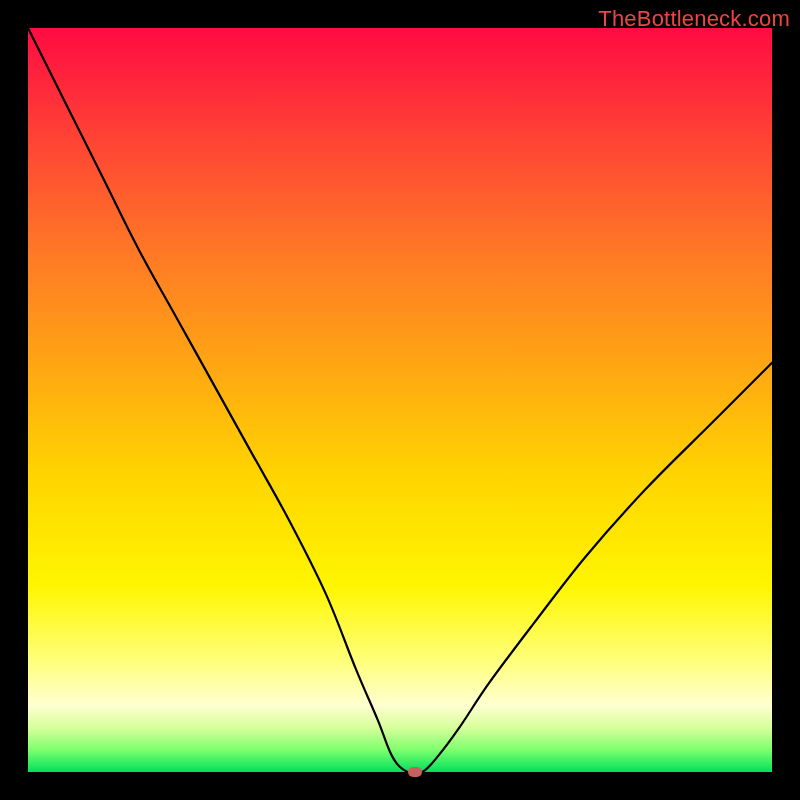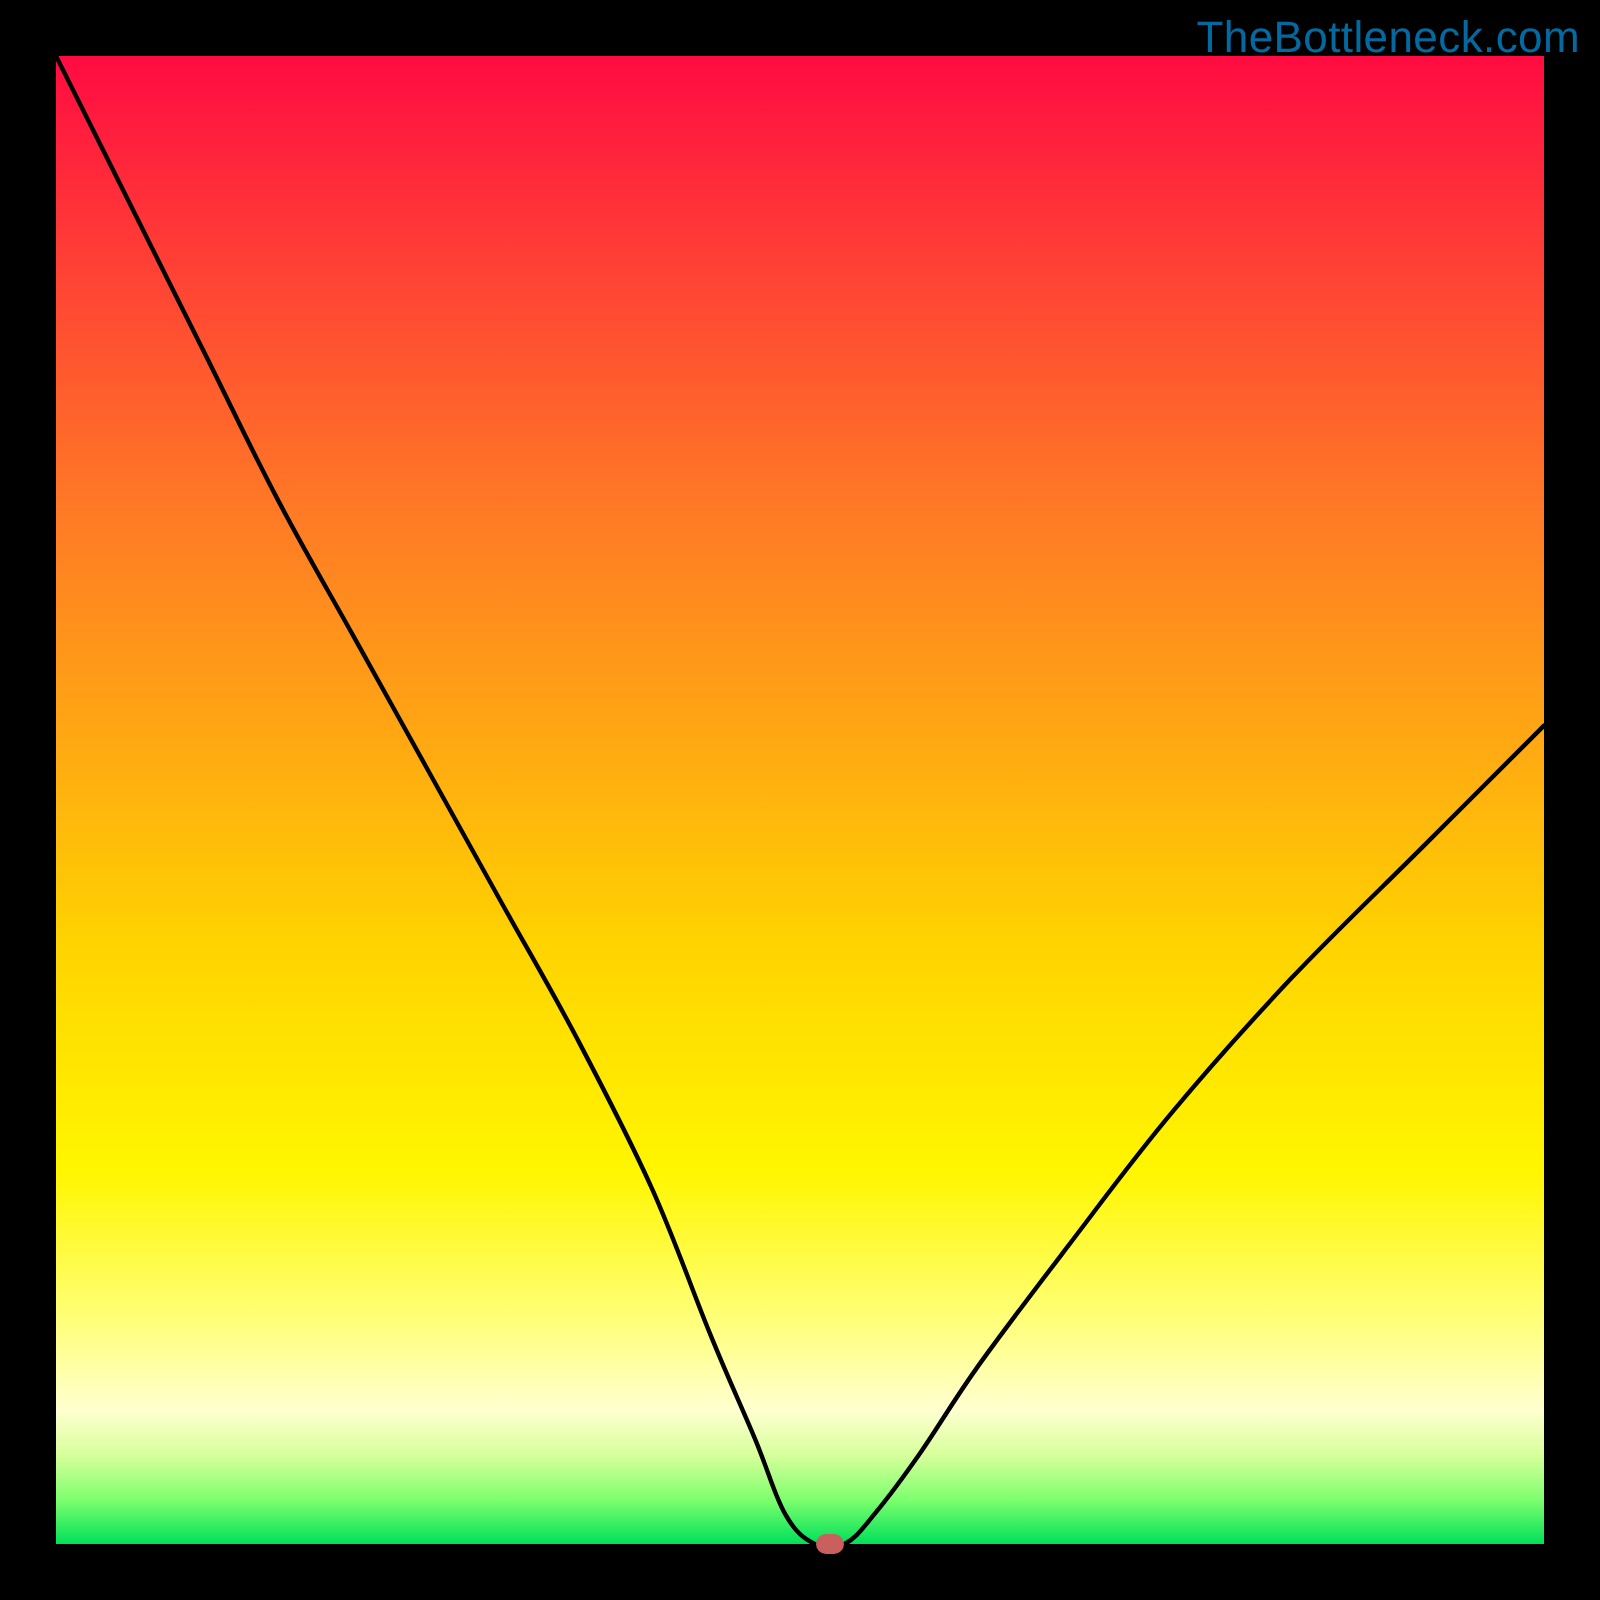--- a/index.html
+++ b/index.html
@@ -34,21 +34,21 @@
       #ffffd0 91%,
       #d8ff9c 94%,
       #7fff6e 97%,
       #00e05a 100%
     );
   }
   .watermark {
     position: absolute;
     top: 6px;
     right: 10px;
-    color: #0369a1;
+    color: #ef4444;
     font-size: 22px;
     font-weight: 500;
     letter-spacing: 0.2px;
     z-index: 5;
     user-select: none;
   }
   svg.curve {
     position: absolute;
     left: 0;
     top: 0;

